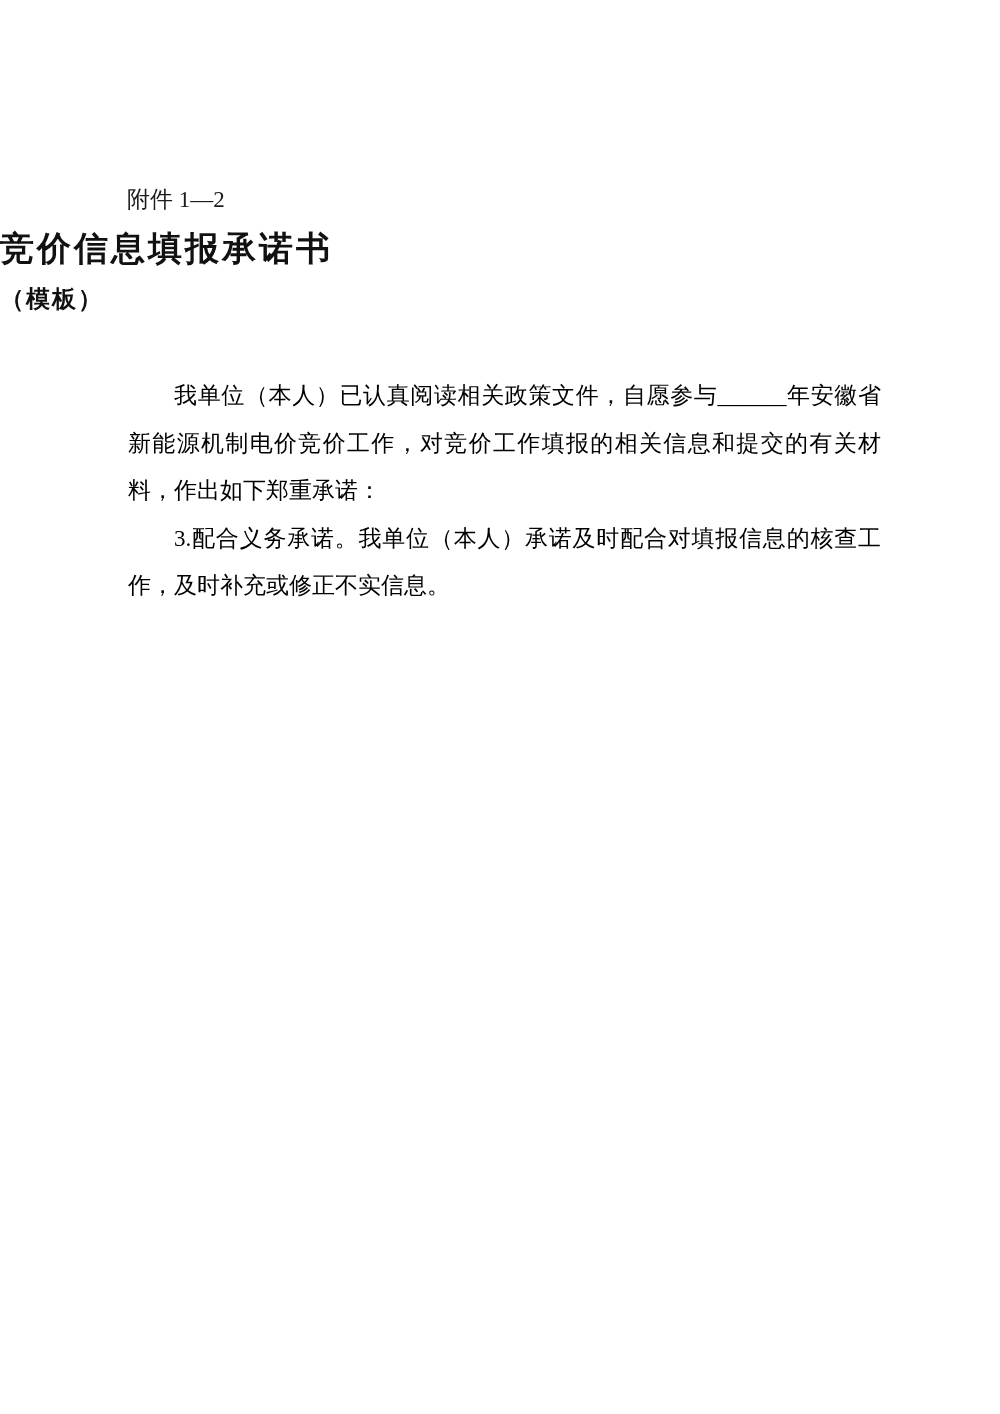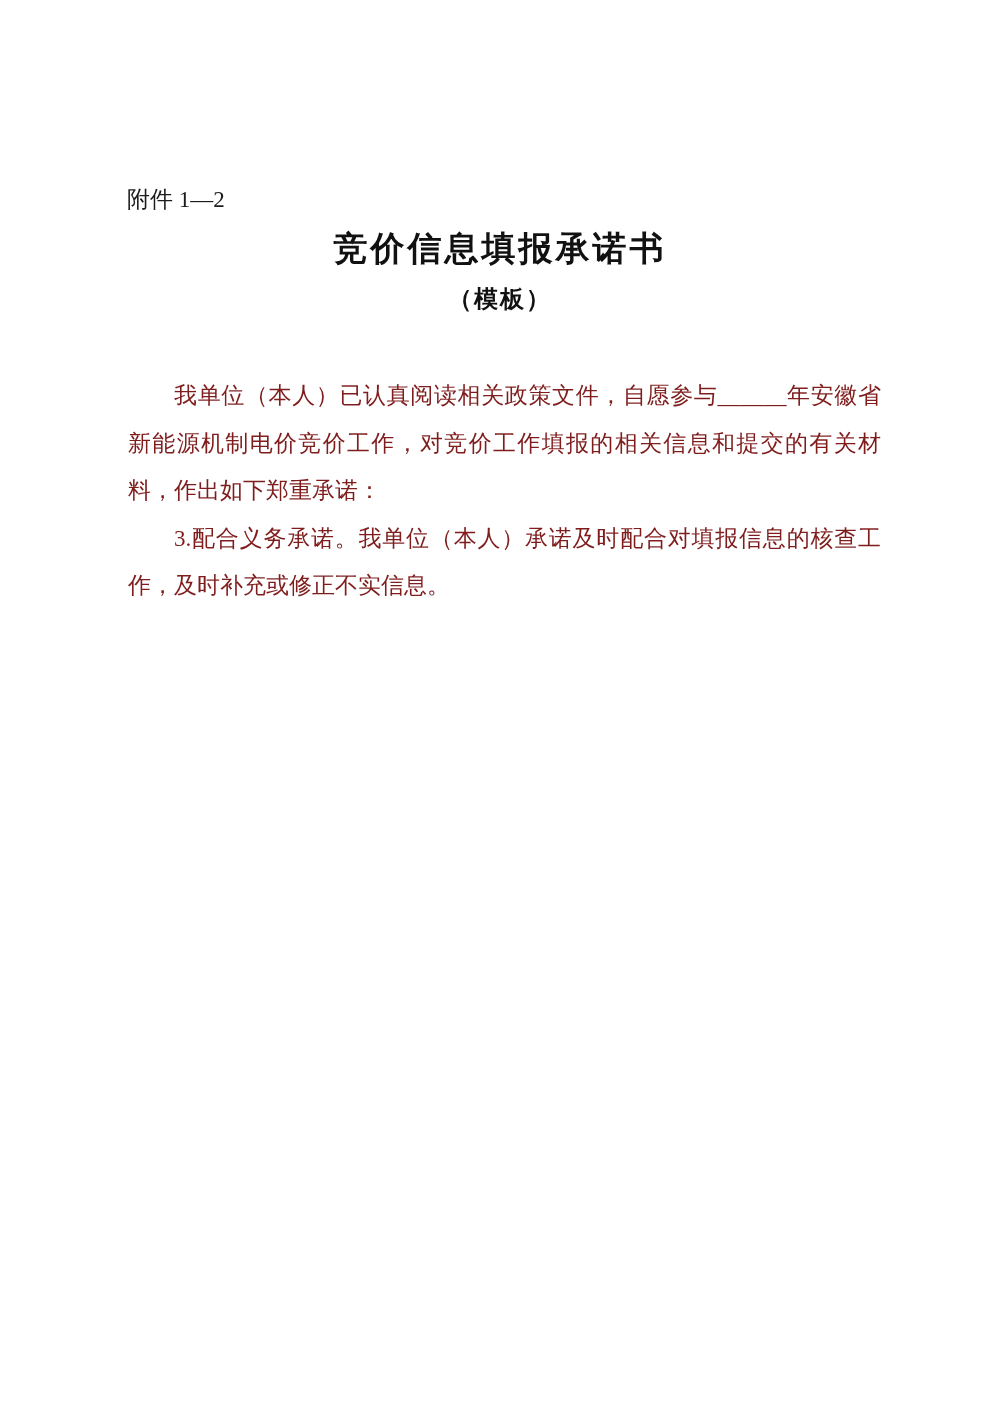--- a/index.html
+++ b/index.html
@@ -23,50 +23,49 @@
     font-size: 23px;
     color: #1c1c1c;
     white-space: nowrap;
   }
   .doc-title {
     position: absolute;
     left: 0;
     top: 226px;
     width: 100%;
     margin: 0;
-    text-align: center;
+    text-align: left;
     font-family: "Liberation Sans", "DejaVu Sans", sans-serif;
     font-weight: 900;
     font-size: 34px;
     letter-spacing: 3px;
     color: #111111;
   }
   .doc-subtitle {
     position: absolute;
     left: 0;
     top: 283px;
     width: 100%;
-    text-align: center;
     font-family: "Liberation Sans", "DejaVu Sans", sans-serif;
     font-weight: 700;
     font-size: 24px;
     letter-spacing: 2px;
     color: #111111;
   }
   .doc-body {
     position: absolute;
     left: 128px;
     top: 372px;
     width: 753px;
     font-family: "Liberation Serif", "DejaVu Serif", serif;
     font-size: 23px;
     line-height: 47.6px;
     text-align: justify;
     text-justify: inter-ideograph;
-    color: #7f1d1d;
+    color: #000000;
   }
   .doc-body p {
     margin: 0;
     padding: 0;
     text-indent: 2em;
   }
   .page-number {
     position: absolute;
     left: 0;
     top: 1302px;

